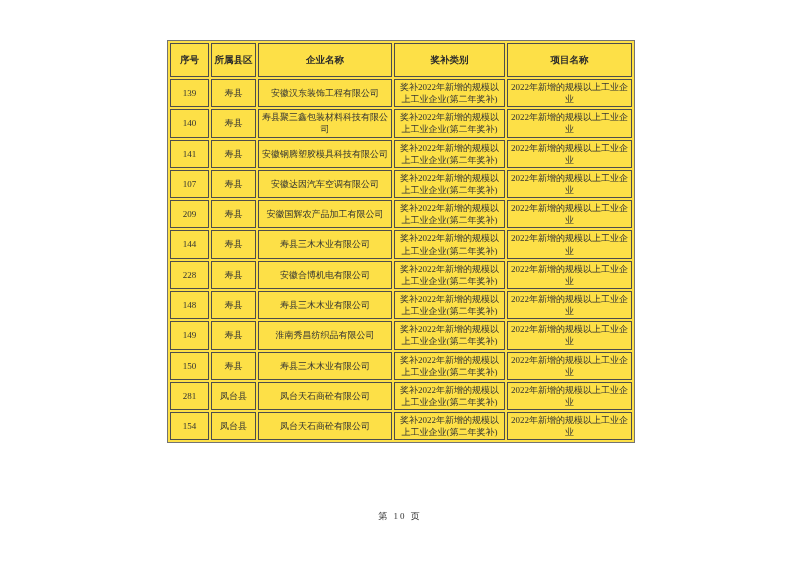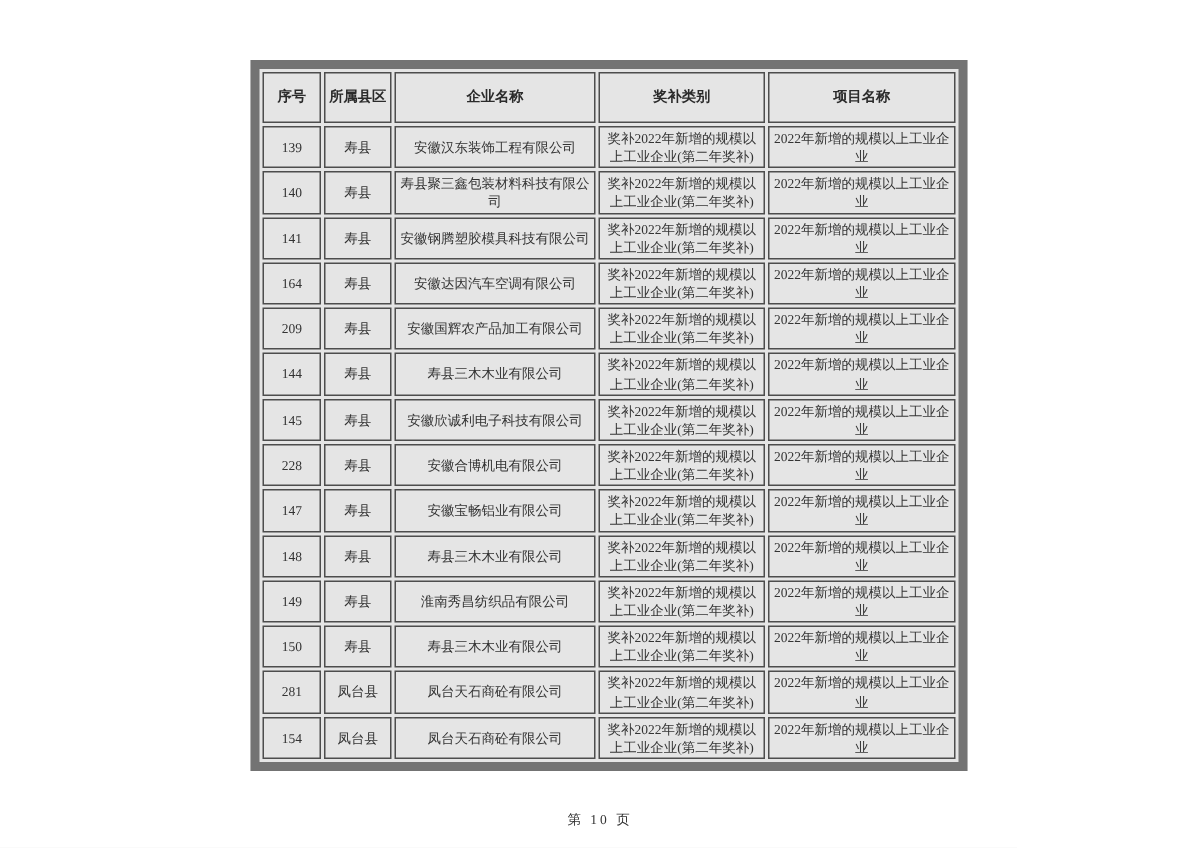--- a/index.html
+++ b/index.html
@@ -18,22 +18,22 @@
     overflow: hidden;
   }
   table.grant-table {
     position: absolute;
     left: 167px;
     top: 40px;
     width: 466px;
     border-collapse: separate;
     border-spacing: 2px;
     table-layout: fixed;
-    background: #e5e5e5;
-    border: 6px solid #737373;
+    background: #fde047;
+    border: 1px solid #737373;
   }
   table.grant-table th,
   table.grant-table td {
     border: 1px solid #4d4d4d;
     text-align: center;
     vertical-align: middle;
     color: #333333;
     font-size: 9px;
     line-height: 1.35;
     padding: 1px 2px;
@@ -50,21 +50,21 @@
     height: 23px;
   }
   .col-no      { width: 39px; }
   .col-dist    { width: 45px; }
   .col-comp    { width: 134px; }
   .col-cat     { width: 111px; }
   .col-proj    { width: 125px; }
   .footer {
     position: absolute;
     left: 0;
-    top: 540px;
+    top: 510px;
     width: 800px;
     text-align: center;
     font-size: 9px;
     color: #333333;
     letter-spacing: 2px;
   }
 </style>
 </head>
 <body>
 
@@ -103,58 +103,44 @@
         <td>2022年新增的规模以上工业企业</td>
       </tr>
       <tr>
         <td>141</td>
         <td>寿县</td>
         <td>安徽钢腾塑胶模具科技有限公司</td>
         <td>奖补2022年新增的规模以上工业企业(第二年奖补)</td>
         <td>2022年新增的规模以上工业企业</td>
       </tr>
       <tr>
-        <td>164</td>
+        <td>107</td>
         <td>寿县</td>
         <td>安徽达因汽车空调有限公司</td>
         <td>奖补2022年新增的规模以上工业企业(第二年奖补)</td>
         <td>2022年新增的规模以上工业企业</td>
       </tr>
       <tr>
         <td>209</td>
         <td>寿县</td>
         <td>安徽国辉农产品加工有限公司</td>
         <td>奖补2022年新增的规模以上工业企业(第二年奖补)</td>
         <td>2022年新增的规模以上工业企业</td>
       </tr>
       <tr>
         <td>144</td>
         <td>寿县</td>
         <td>寿县三木木业有限公司</td>
         <td>奖补2022年新增的规模以上工业企业(第二年奖补)</td>
         <td>2022年新增的规模以上工业企业</td>
       </tr>
       <tr>
-        <td>145</td>
-        <td>寿县</td>
-        <td>安徽欣诚利电子科技有限公司</td>
-        <td>奖补2022年新增的规模以上工业企业(第二年奖补)</td>
-        <td>2022年新增的规模以上工业企业</td>
-      </tr>
-      <tr>
         <td>228</td>
         <td>寿县</td>
         <td>安徽合博机电有限公司</td>
-        <td>奖补2022年新增的规模以上工业企业(第二年奖补)</td>
-        <td>2022年新增的规模以上工业企业</td>
-      </tr>
-      <tr>
-        <td>147</td>
-        <td>寿县</td>
-        <td>安徽宝畅铝业有限公司</td>
         <td>奖补2022年新增的规模以上工业企业(第二年奖补)</td>
         <td>2022年新增的规模以上工业企业</td>
       </tr>
       <tr>
         <td>148</td>
         <td>寿县</td>
         <td>寿县三木木业有限公司</td>
         <td>奖补2022年新增的规模以上工业企业(第二年奖补)</td>
         <td>2022年新增的规模以上工业企业</td>
       </tr>

